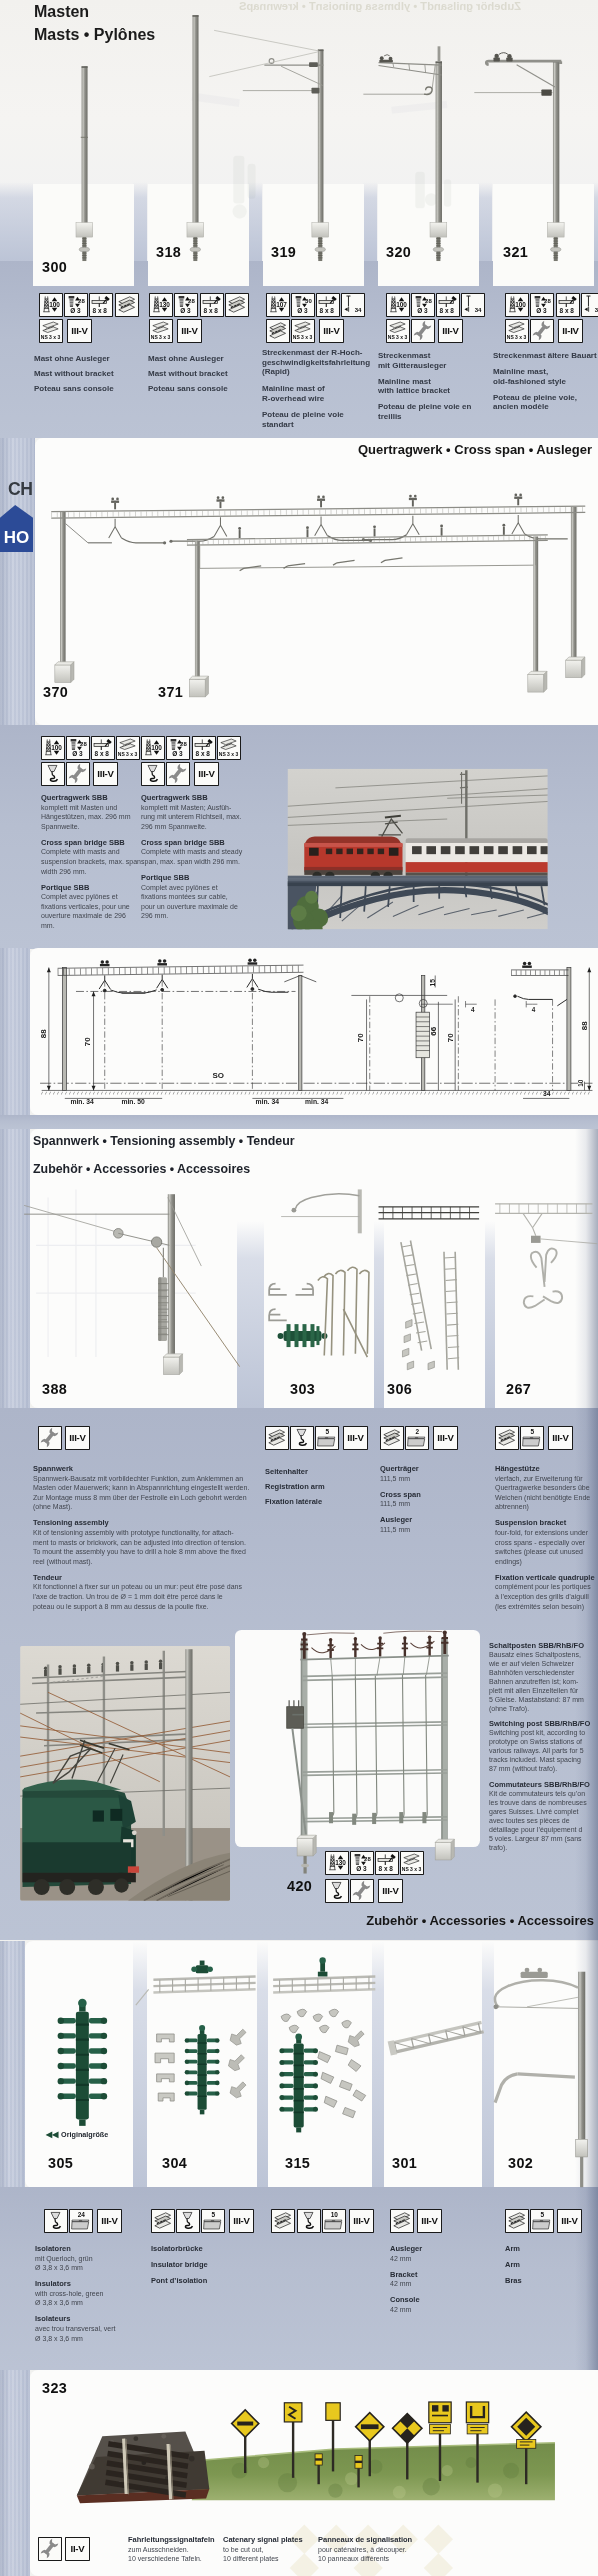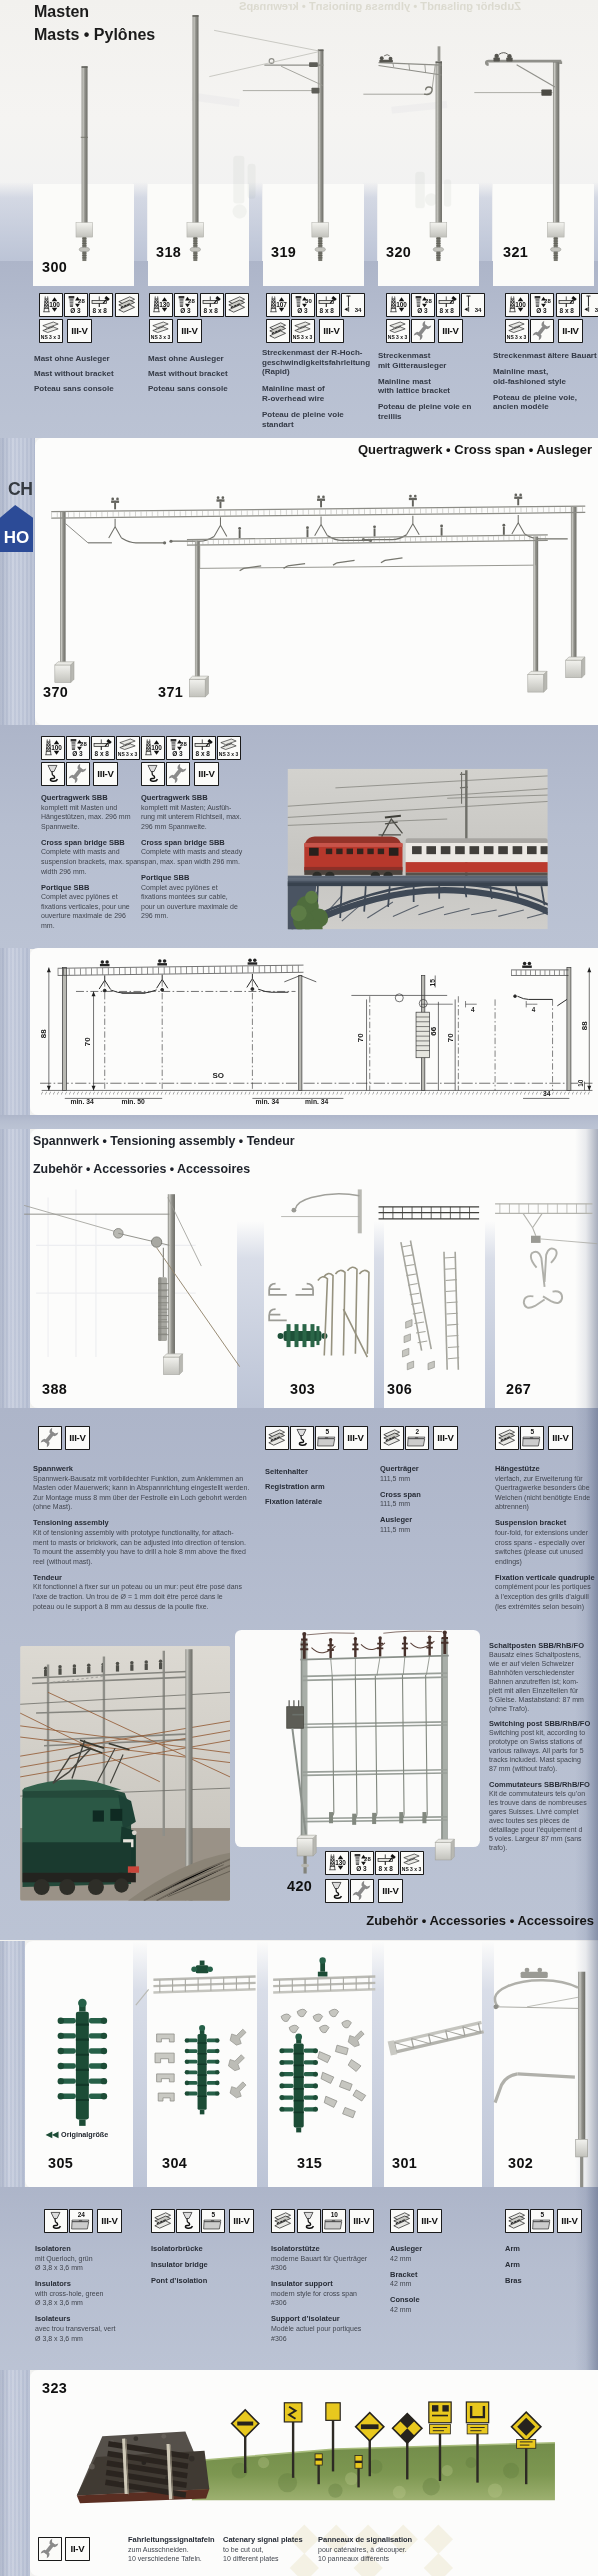--- a/index.html
+++ b/index.html
@@ -1564,21 +1564,21 @@
         </g>
       </svg></div>
     <div class="ibox abs" style="left:378px;top:1879px;width:23px;">
       <div class="era" style="width:100%;height:100%;">III-V</div>
     </div>
 
   <div class="abs shead" style="left:271px;top:1913px;width:323px;text-align:right;">Zubehör • Accessories • Accessoires</div>
 
   <div class="abs num" style="left:48px;top:2155px;">305</div>
   <div class="abs num" style="left:162px;top:2155px;">304</div>
-  <div class="abs num" style="left:297px;top:2155px;">315</div>
+  <div class="abs num" style="left:285px;top:2155px;">315</div>
   <div class="abs num" style="left:392px;top:2155px;">301</div>
   <div class="abs num" style="left:508px;top:2155px;">302</div>
 
   <div class="abs" style="left:46px;top:2130px;font-weight:bold;font-size:7.2px;color:#20262e;"><span style="color:#1c4c36;font-size:8px;">◀◀</span> <span style="padding-left:0.8px;">Originalgröße</span></div>
 
   <div class="ibox abs" style="left:44px;top:2209px;width:21.6px;"><svg width="21" height="21" viewBox="0 0 26 26">
         <path d="M7.5 3 h11 l-3.6 7.5 h-3.8 z" fill="#ddd" stroke="#222" stroke-width=".9"></path>
         <path d="M12.2 10.5 l.8 4.5" stroke="#222" stroke-width="1.6"></path>
         <path d="M13 15 c4 1.5 3 4.5 .2 4.2 c-3.5 -.4 -4 3 .5 3.4 c3.5 .3 5 -1.4 5.5 -2.6" stroke="#111" stroke-width="1.8" fill="none"></path>
       </svg></div>
@@ -1659,21 +1659,20 @@
         <path d="M2.5 12.5 h21 l-1.5 2 h-19.5 z" fill="#eee" stroke="#222" stroke-width=".8"></path>
         <path d="M2.5 14.5 l-.5 9 h19.5 l1.7 -9 z" fill="#ccc" stroke="#222" stroke-width=".8"></path>
         <path d="M11 13.4 h4" stroke="#222" stroke-width=".9"></path>
       </svg></div>
     <div class="ibox abs" style="left:557px;top:2209px;width:23px;">
       <div class="era" style="width:100%;height:100%;">III-V</div>
     </div>
 
   <div class="abs body9" style="left:35px;top:2244px;width:88px;"><b>Isolatoren</b><br>mit Querloch, grün<br>Ø 3,8 x 3,6 mm<br><span style="display:block;height:6.4px;"></span><b>Insulators</b><br>with cross-hole, green<br>Ø 3,8 x 3,6 mm<br><span style="display:block;height:6.4px;"></span><b>Isolateurs</b><br>avec trou transversal, vert<br>Ø 3,8 x 3,6 mm</div>
   <div class="abs body9" style="left:151px;top:2244px;width:88px;"><b>Isolatorbrücke</b><br><span style="display:block;height:6.4px;"></span><b>Insulator bridge</b><br><span style="display:block;height:6.4px;"></span><b>Pont d’isolation</b></div>
-  <div class="abs body9" style="left:271px;top:2244px;width:96px;"><b>Isolatorstütze</b><br>moderne Bauart für Querträger<br>#306<br><span style="display:block;height:6.4px;"></span><b>Insulator support</b><br>modern style for cross span<br>#306<br><span style="display:block;height:6.4px;"></span><b>Support d’isolateur</b><br>Modèle actuel pour portiques<br>#306</div>
   <div class="abs body9" style="left:390px;top:2244px;width:80px;"><b>Ausleger</b><br>42 mm<br><span style="display:block;height:6.4px;"></span><b>Bracket</b><br>42 mm<br><span style="display:block;height:6.4px;"></span><b>Console</b><br>42 mm</div>
   <div class="abs body9" style="left:505px;top:2244px;width:80px;"><b>Arm</b><br><span style="display:block;height:6.4px;"></span><b>Arm</b><br><span style="display:block;height:6.4px;"></span><b>Bras</b></div>
 
   <div class="abs num" style="left:42px;top:2380px;">323</div>
   <div class="ibox abs" style="left:38px;top:2537px;width:21.6px;"><svg width="21" height="21" viewBox="0 0 26 26">
         <g transform="rotate(38 13 13)">
           <path d="M13 5.2 L13 20.8" stroke="#8a8a8a" stroke-width="4.6"></path>
           <path d="M8.2 1.5 a6 6 0 0 0 1.2 6.8 l7.2 0 a6 6 0 0 0 1.2 -6.8 l-2.4 3.4 -4.8 0 z" fill="#8a8a8a"></path>
           <path d="M8.2 24.5 a6 6 0 0 1 1.2 -6.8 l7.2 0 a6 6 0 0 1 1.2 6.8 l-2.4 -3.4 -4.8 0 z" fill="#8a8a8a"></path>
         </g>

